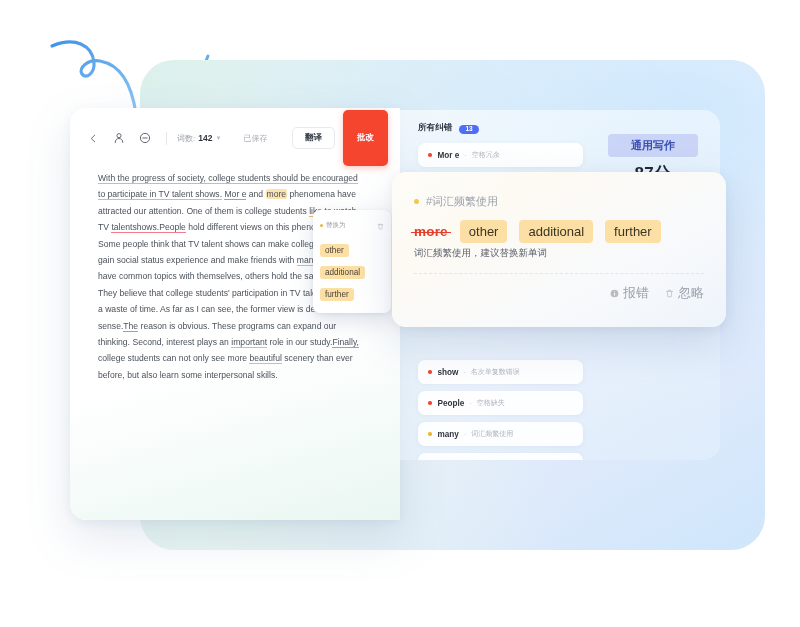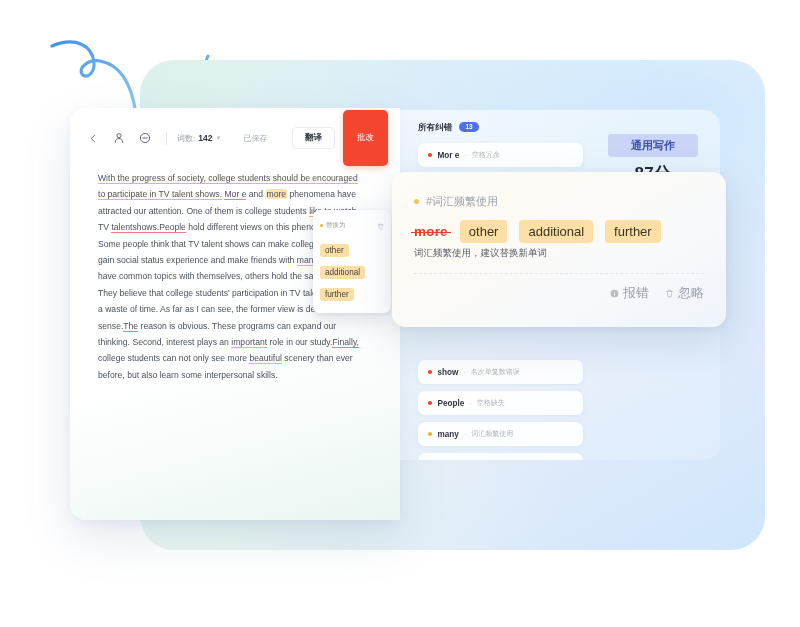--- a/index.html
+++ b/index.html
@@ -42,21 +42,21 @@
   .wc b{color:#303540;font-size:8.5px;font-weight:700;}
   .caret{font-size:6px;color:#b6bcc4;}
   .saved{font-size:8px;color:#a9afb8;margin-left:22px;white-space:nowrap;}
   .tb-right{margin-left:auto;display:flex;align-items:center;gap:8px;}
   .btn-ghost{
     font-size:8.5px;color:#333a45;background:#fff;border:1px solid #e6e9ee;
     border-radius:5px;padding:4px 12px;cursor:pointer;font-weight:700;white-space:nowrap;
   }
   .btn-red{
     font-size:8.5px;color:#fff;background:#f5452f;border:none;
-    border-radius:5px;padding:22px 14px;cursor:pointer;font-weight:400;white-space:nowrap;
+    border-radius:5px;padding:22px 14px;cursor:pointer;font-weight:700;white-space:nowrap;
     box-shadow:0 2px 6px rgba(245,69,47,.3);
   }
   .doc-title{
     margin:14px 0 0 28px;font-family:"Liberation Serif","DejaVu Serif",serif;
     font-size:17px;color:#8d939c;font-weight:400;letter-spacing:.2px;
   }
   .doc-body{
     margin:14px 0 0 28px;width:268px;font-size:8.6px;line-height:16.4px;color:#4b515b;
     text-align:left;
   }
@@ -80,21 +80,21 @@
     font-size:8.2px;color:#4b4336;padding:2px 5px;margin-bottom:4px;cursor:pointer;
   }
 
   
   .panel{
     position:absolute;left:400px;top:110px;width:320px;height:350px;
     border-radius:0 16px 16px 0;
     background:linear-gradient(160deg,rgba(255,255,255,.62) 0%,rgba(238,247,253,.55) 45%,rgba(228,240,252,.5) 100%);
     overflow:hidden;
   }
-  .panel-head{display:flex;align-items:flex-start;padding:12px 0 0 18px;}
+  .panel-head{display:flex;align-items:flex-end;padding:12px 0 0 18px;}
   .panel-title{font-size:8.6px;color:#2e3440;font-weight:700;white-space:nowrap;}
   .badge{
     margin-left:7px;background:#4d6ef5;color:#fff;font-size:6.5px;font-weight:700;
     border-radius:8px;padding:1.5px 6px;line-height:1;
   }
   .err-list{margin:9px 0 0 18px;width:165px;}
   .err-item{
     background:rgba(255,255,255,.92);border-radius:7px;height:24px;
     display:flex;align-items:center;padding:0 10px;margin-bottom:7px;
     box-shadow:0 1px 4px rgba(120,145,180,.10);cursor:pointer;

